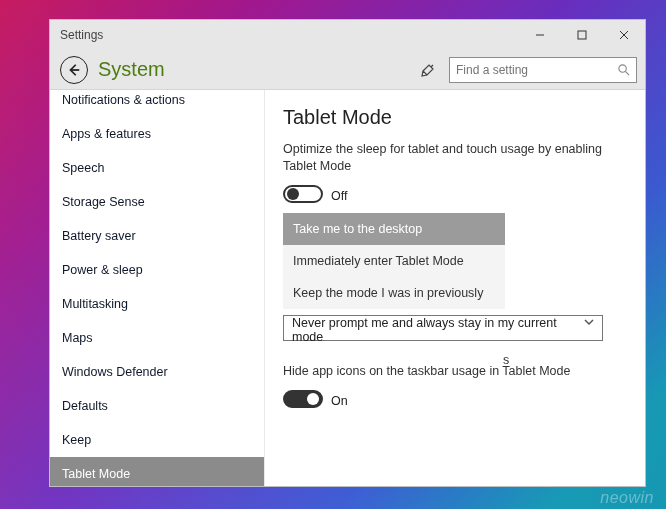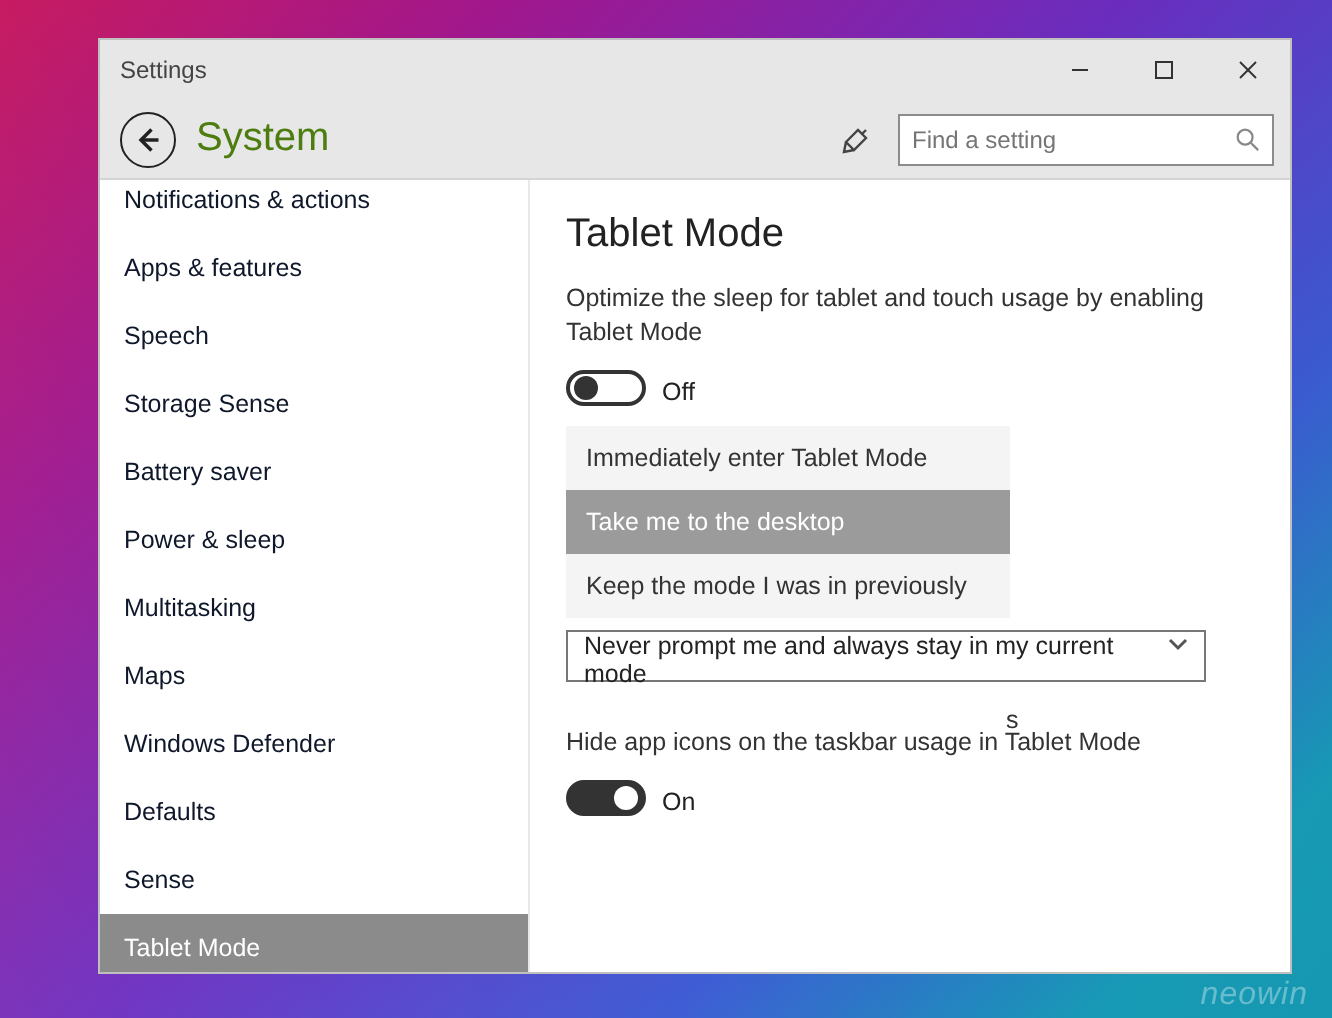--- a/index.html
+++ b/index.html
@@ -156,39 +156,39 @@
       <div class="sidebar-item cut">Notifications &amp; actions</div>
       <div class="sidebar-item">Apps &amp; features</div>
       <div class="sidebar-item">Speech</div>
       <div class="sidebar-item">Storage Sense</div>
       <div class="sidebar-item">Battery saver</div>
       <div class="sidebar-item">Power &amp; sleep</div>
       <div class="sidebar-item">Multitasking</div>
       <div class="sidebar-item">Maps</div>
       <div class="sidebar-item">Windows Defender</div>
       <div class="sidebar-item">Defaults</div>
-      <div class="sidebar-item">Sense</div>
+      <div class="sidebar-item">Keep</div>
       <div class="sidebar-item active">Tablet Mode</div>
 
     </div>
 
     <div class="content">
       <h1>Tablet Mode</h1>
       <p>Optimize the sleep for tablet and touch usage by enabling Tablet Mode</p>
 
       <div class="toggle">
         <div class="toggle-track">
             <div class="toggle-thumb"></div>
           </div>
         <span class="toggle-label">Off</span>
       </div>
 
       <div class="dropdown-list">
+        <div class="dropdown-opt hover">Take me to the desktop</div>
         <div class="dropdown-opt">Immediately enter Tablet Mode</div>
-        <div class="dropdown-opt hover">Take me to the desktop</div>
         <div class="dropdown-opt">Keep the mode I was in previously</div>
       </div>
       <span class="behind-s">s</span>
 
       <div class="select-box">
         <span>Never prompt me and always stay in my current mode</span>
         <span class="chev"><svg viewBox="0 0 10 10">
               <polyline points="1,3 5,7 9,3"></polyline>
             </svg></span>
       </div>

